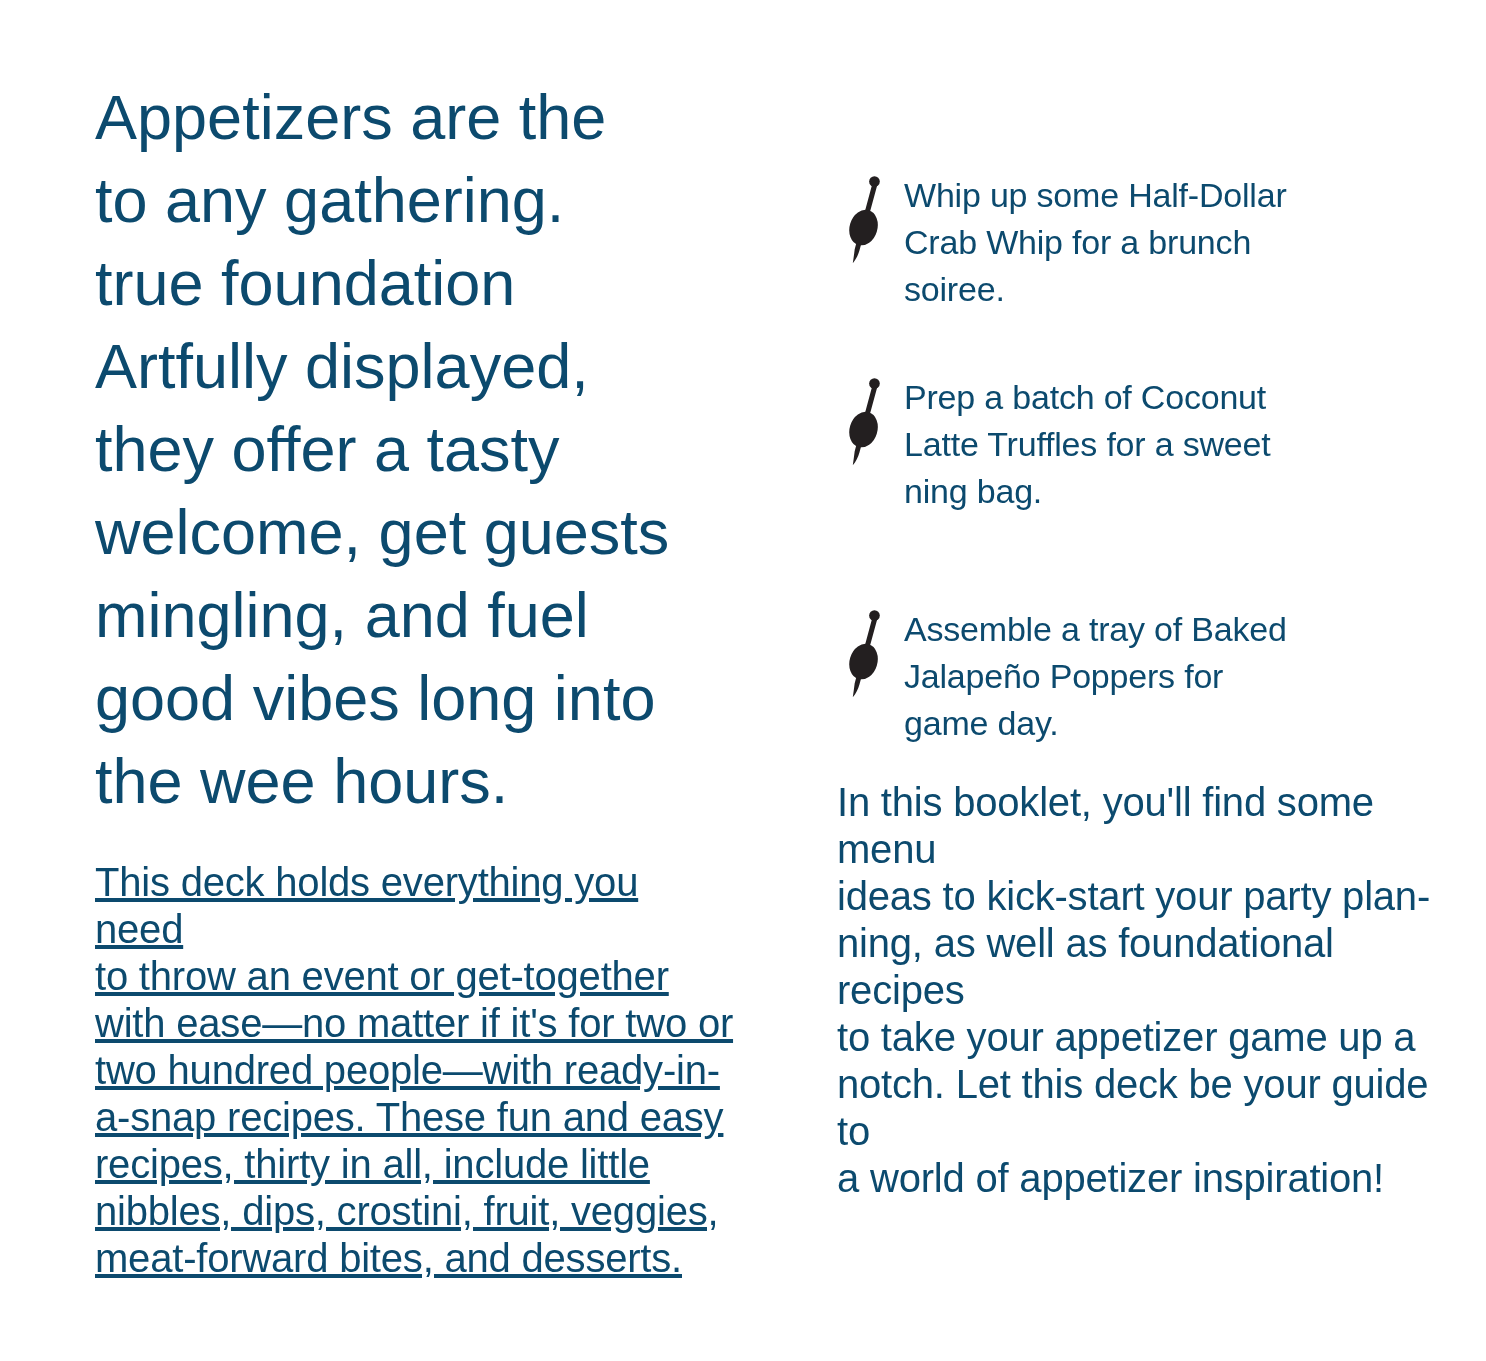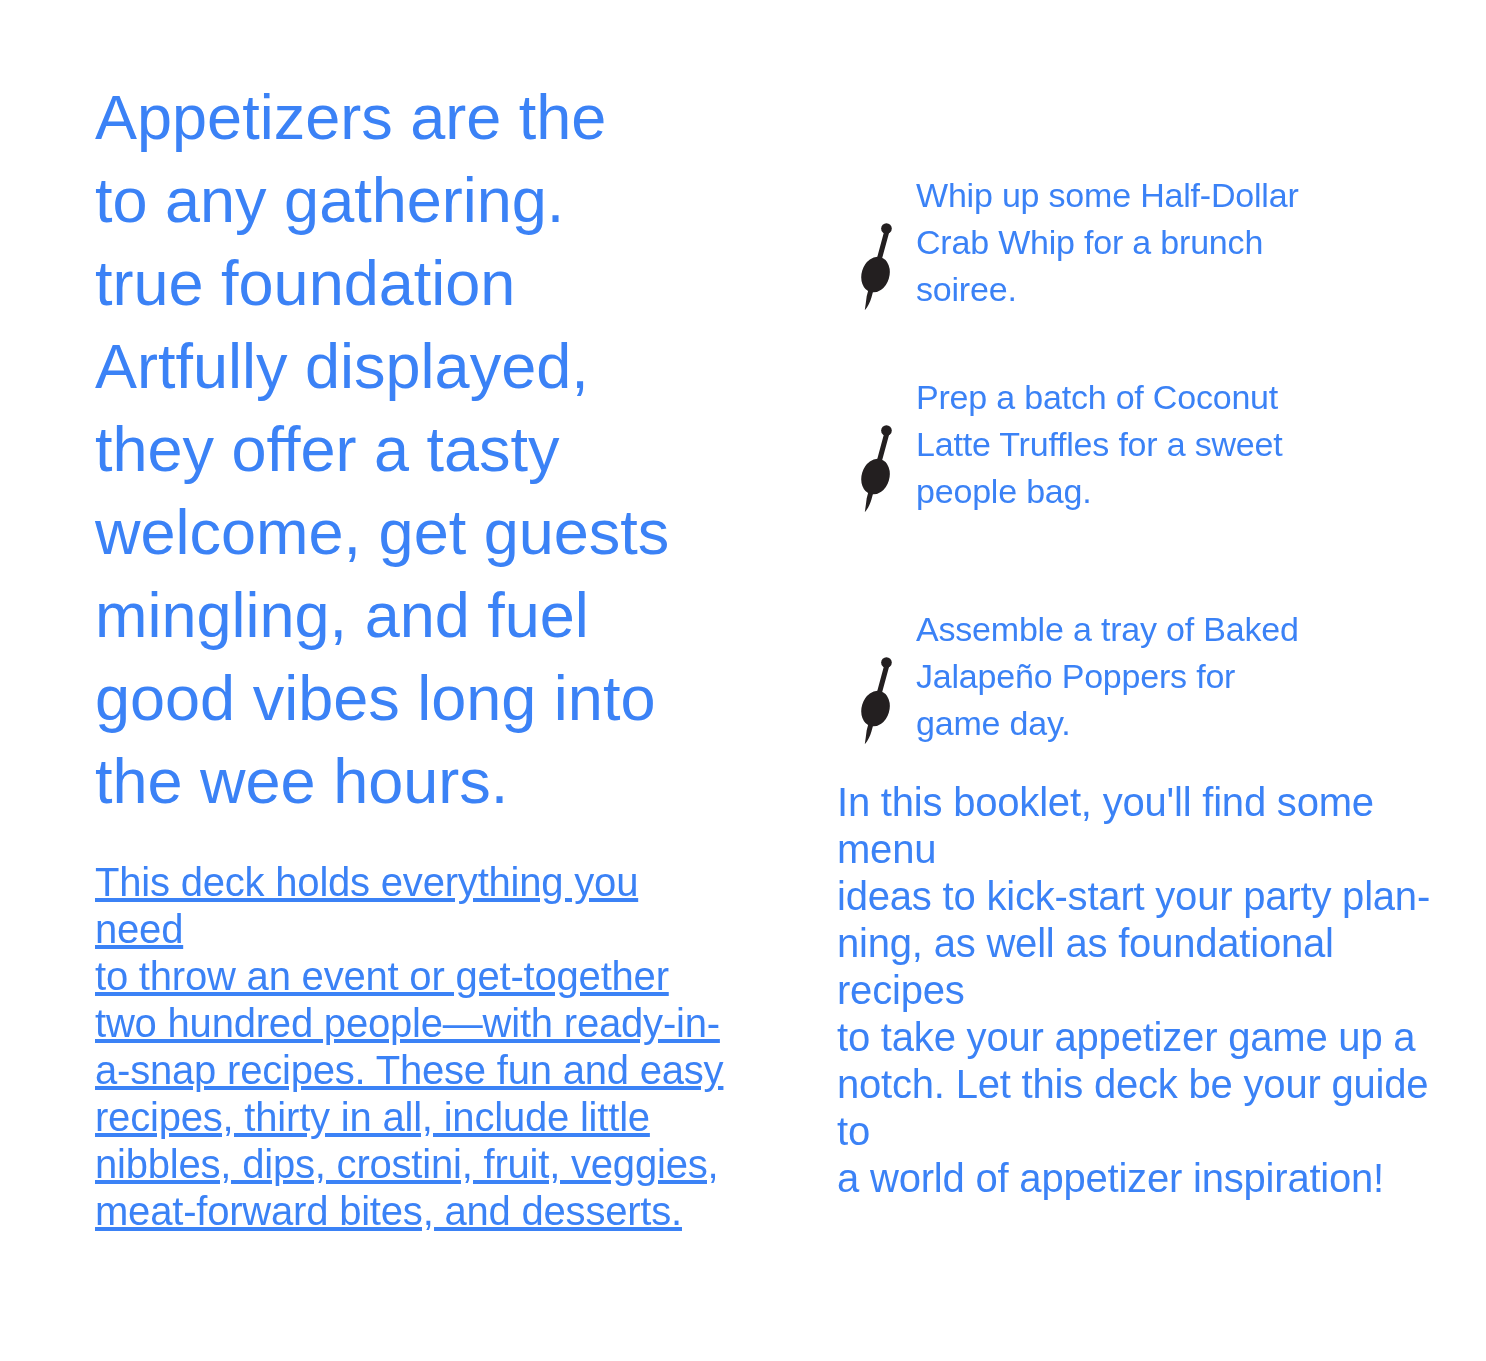--- a/index.html
+++ b/index.html
@@ -5,21 +5,21 @@
     html, body {
       margin: 0;
       padding: 0;
       background: #ffffff;
     }
     .page {
       position: relative;
       width: 1486px;
       height: 1361px;
       background: #ffffff;
-      color: #3b82f6;
+      color: #0c4a6e;
       font-family: "Liberation Sans", "DejaVu Sans", sans-serif;
       overflow: hidden;
     }
     .line { display: block; }
 
     .headline {
       position: absolute;
       left: 95px;
       top: 76px;
       margin: 0;
@@ -45,23 +45,23 @@
 
     .right-col {
       position: absolute;
       left: 845px;
       top: 0;
       width: 620px;
       height: 100%;
     }
     .bullet {
       position: absolute;
-      left: 12px;
+      left: 0;
       display: flex;
-      align-items: flex-end;
+      align-items: flex-start;
     }
     .bullet-1 { top: 172px; }
     .bullet-2 { top: 374px; }
     .bullet-3 { top: 569px; margin-top: 37px; }
     .pick {
       flex: 0 0 auto;
       width: 38px;
       height: 92px;
       margin: 2px 21px 0 0;
     }
@@ -92,20 +92,21 @@
     <span class="line">they offer a tasty</span>
     <span class="line">welcome, get guests</span>
     <span class="line">mingling, and fuel</span>
     <span class="line">good vibes long into</span>
     <span class="line">the wee hours.</span>
   </h1>
 
   <div class="para left-para">
     <span class="line">This deck holds everything you need</span>
     <span class="line">to throw an event or get-together</span>
+    <span class="line">with ease—no matter if it's for two or</span>
     <span class="line">two hundred people—with ready-in-</span>
     <span class="line">a-snap recipes. These fun and easy</span>
     <span class="line">recipes, thirty in all, include little</span>
     <span class="line">nibbles, dips, crostini, fruit, veggies,</span>
     <span class="line">meat-forward bites, and desserts.</span>
   </div>
 
   <div class="right-col">
 
     <div class="bullet bullet-1">
@@ -131,21 +132,21 @@
           <g fill="#231f20">
             <circle cx="31" cy="7" r="5.6"></circle>
             <path d="M28.7 9.6 L33.7 11.7 L15.2 79.5 C13.8 84.5 11.5 89 8.2 93 C8.9 88.4 9.6 83.3 10.2 78.3 Z"></path>
             <ellipse cx="19.5" cy="55.5" rx="14.6" ry="19" transform="rotate(17 19.5 55.5)"></ellipse>
           </g>
         </svg>
       </span>
       <div class="bullet-text">
         <span class="line">Prep a batch of Coconut</span>
         <span class="line">Latte Truffles for a sweet</span>
-        <span class="line">people bag.</span>
+        <span class="line">ning bag.</span>
       </div>
     </div>
 
     <div class="bullet bullet-3">
       <span class="pick">
         <svg viewBox="0 0 40 95" width="38" height="92" aria-hidden="true">
           <g fill="#231f20">
             <circle cx="31" cy="7" r="5.6"></circle>
             <path d="M28.7 9.6 L33.7 11.7 L15.2 79.5 C13.8 84.5 11.5 89 8.2 93 C8.9 88.4 9.6 83.3 10.2 78.3 Z"></path>
             <ellipse cx="19.5" cy="55.5" rx="14.6" ry="19" transform="rotate(17 19.5 55.5)"></ellipse>

